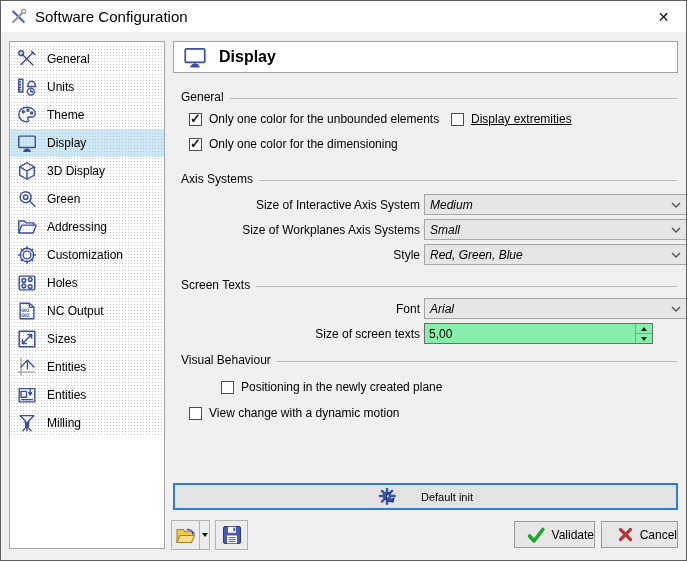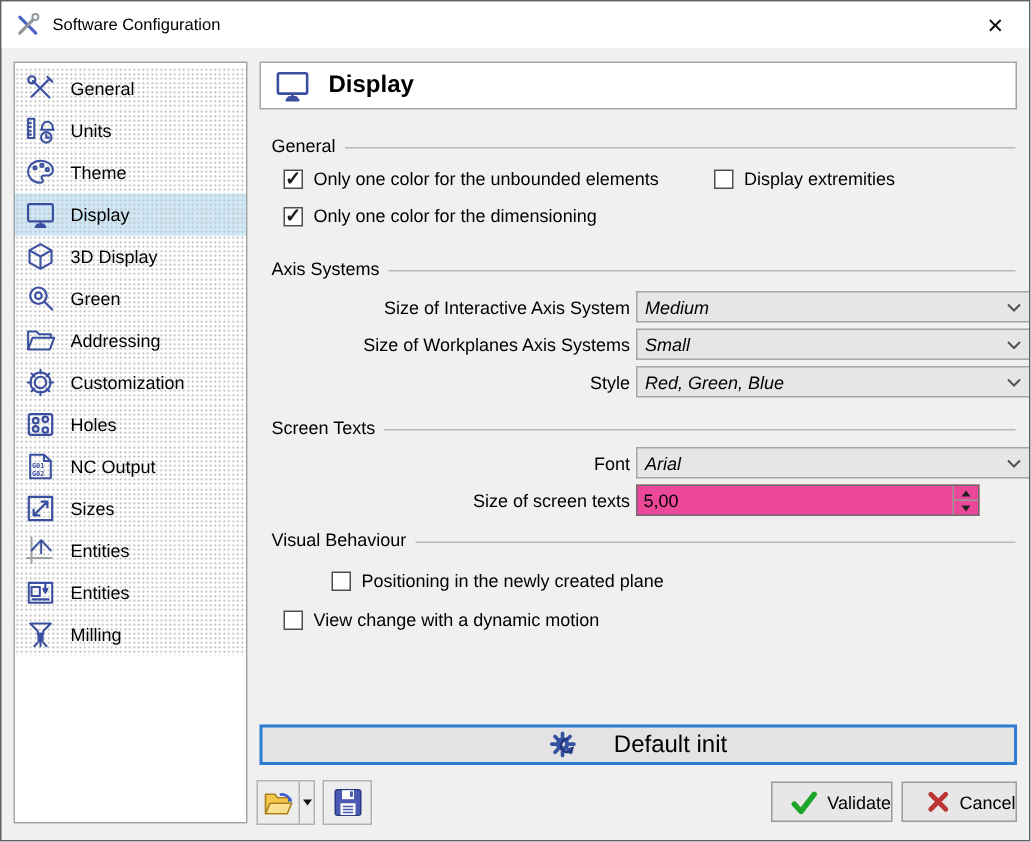--- a/index.html
+++ b/index.html
@@ -4,21 +4,21 @@
 <style>
   html,body{margin:0;padding:0;background:#d7d7d7;}
   #win{
     position:relative;width:687px;height:561px;box-sizing:border-box;
     background:#f0f0f0;border:1px solid #5f5f5f;overflow:hidden;
     font-family:"Liberation Sans",sans-serif;font-size:12px;color:#000;
   }
   
   .titlebar{position:absolute;left:0;top:0;right:0;height:31px;background:#ffffff;display:flex;align-items:center;padding-left:9px;box-sizing:border-box;}
   .titlebar .t-icon{width:17px;height:17px;margin-right:8px;display:inline-flex;}
-  .titlebar .t-text{font-size:11px;color:#000;text-align:right;}
+  .titlebar .t-text{font-size:15px;color:#000;text-align:right;}
   .close-btn{position:absolute;right:0;top:0;width:45px;height:31px;display:flex;align-items:center;justify-content:center;font-size:14px;color:#111;cursor:default;}
   
   .sidebar{position:absolute;left:8px;top:40px;width:156px;height:508px;background:#fff;border:1px solid #a3a3a3;box-sizing:border-box;padding-top:3px;}
   .side-item{
     height:28px;display:flex;align-items:center;gap:8px;padding-left:5px;
     background-image:radial-gradient(circle,#c6c6c6 0.6px,rgba(0,0,0,0) 0.8px);
     background-size:3px 3px;cursor:default;
   }
   .side-item.selected{background-color:#cde8f7;}
   .si-icon{width:24px;height:24px;display:inline-flex;align-items:center;justify-content:center;flex:0 0 24px;}
@@ -33,29 +33,29 @@
   
   .cb{position:absolute;display:flex;align-items:center;gap:7px;cursor:default;}
   .cb-box{width:13px;height:13px;box-sizing:border-box;border:1px solid #4d4d4d;background:#fff;position:relative;flex:0 0 13px;}
   .cb-box[data-checked="true"]::after{content:"✓";position:absolute;left:0px;top:-3px;font-size:13px;font-weight:bold;color:#1c1c1c;}
   .cb-label{font-size:12px;white-space:nowrap;}
   
   .frow{position:absolute;left:180px;display:flex;align-items:center;}
   .frow .f-label{width:243px;text-align:right;padding-right:4px;font-size:12px;white-space:nowrap;box-sizing:border-box;}
   .combo{width:265px;height:21px;box-sizing:border-box;background:#e6e6e6;border:1px solid #a6a6a6;display:flex;align-items:center;justify-content:space-between;padding:0 7px 0 5px;cursor:default;font-style:italic;}
   .combo .c-val{font-size:12px;}
-  .spinbox{width:229px;height:21px;box-sizing:border-box;background:#ec4899;border:1px solid #6e6e6e;display:flex;align-items:stretch;position:relative;}
+  .spinbox{width:229px;height:21px;box-sizing:border-box;background:#86efac;border:1px solid #6e6e6e;display:flex;align-items:stretch;position:relative;}
   .spin-val{flex:1;display:flex;align-items:center;padding-left:4px;font-size:12px;}
   .spin-btns{width:16px;border-left:1px solid #999;display:flex;flex-direction:column;}
   .spin-up,.spin-down{flex:1;display:flex;align-items:center;justify-content:center;cursor:default;}
   .spin-up{border-bottom:1px solid #999;}
   .tri-up{width:0;height:0;border-left:3.5px solid transparent;border-right:3.5px solid transparent;border-bottom:4px solid #222;}
   .tri-down{width:0;height:0;border-left:3.5px solid transparent;border-right:3.5px solid transparent;border-top:4px solid #222;}
   
-  .default-init{position:absolute;left:172px;top:482px;width:505px;height:27px;box-sizing:border-box;background:#e3e3e3;border:2px solid #2d7dd2;display:flex;align-items:center;justify-content:center;gap:24px;font-size:16px;cursor:default;}
+  .default-init{position:absolute;left:172px;top:482px;width:505px;height:27px;box-sizing:border-box;background:#e3e3e3;border:2px solid #2d7dd2;display:flex;align-items:center;justify-content:center;gap:24px;font-size:11px;cursor:default;}
   .toolbtn{position:absolute;top:519px;height:30px;box-sizing:border-box;background:#ededed;border:1px solid #b3b3b3;display:flex;align-items:center;cursor:default;}
   .split-main{padding:0 3px;display:flex;align-items:center;height:100%;}
   .split-arrow{width:12px;height:100%;border-left:1px solid #b3b3b3;display:flex;align-items:center;justify-content:center;}
   .tri-dn-sm{width:0;height:0;border-left:3.5px solid transparent;border-right:3.5px solid transparent;border-top:4px solid #111;}
   .actbtn{position:absolute;top:520px;height:27px;box-sizing:border-box;background:#e7e7e7;border:1px solid #9a9a9a;display:flex;align-items:center;justify-content:flex-end;gap:7px;font-size:12px;cursor:default;}
   svg{display:block;}
 </style>
 </head>
 <body>
 
@@ -248,21 +248,21 @@
   </div>
 
   <div class="sec" style="top:89px;">
     <span class="sec-label">General</span>
     <span class="ln"></span>
   </div>
   <label class="cb" style="left:188px;top:111px;">
     <span class="cb-box" data-checked="true"></span>
     <span class="cb-label">Only one color for the unbounded elements</span>
   </label>
-  <label class="cb" style="left:475px;top:111px;">
+  <label class="cb" style="left:450px;top:111px;text-decoration:underline;">
     <span class="cb-box" data-checked="false"></span>
     <span class="cb-label">Display extremities</span>
   </label>
   <label class="cb" style="left:188px;top:136px;">
     <span class="cb-box" data-checked="true"></span>
     <span class="cb-label">Only one color for the dimensioning</span>
   </label>
 
   <div class="sec" style="top:171px;">
     <span class="sec-label">Axis Systems</span>

